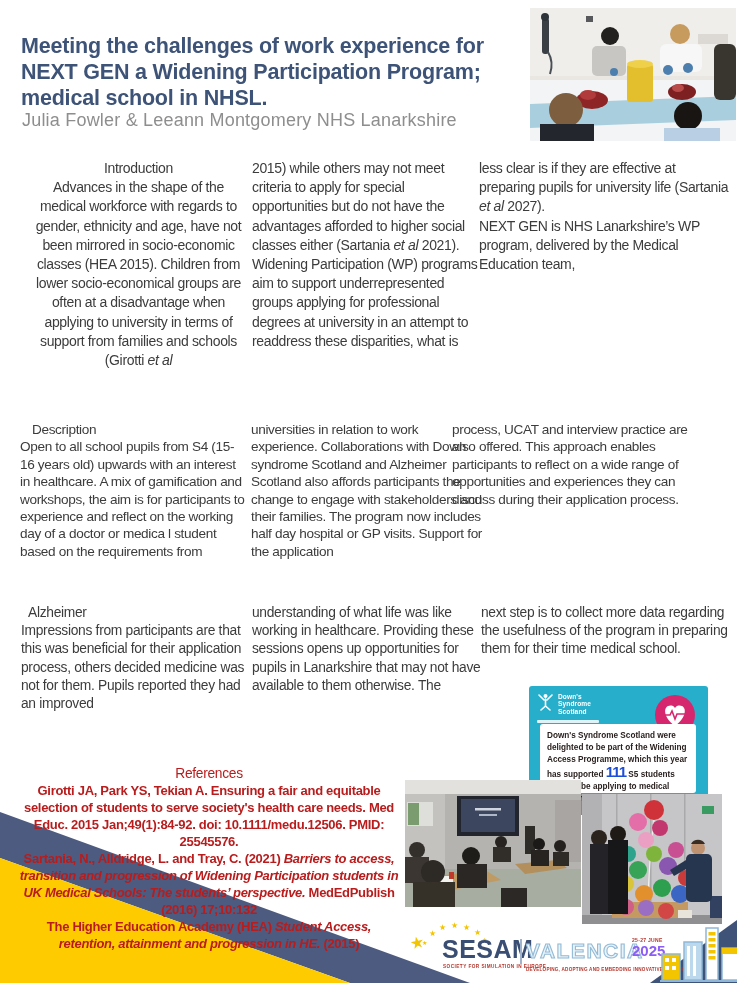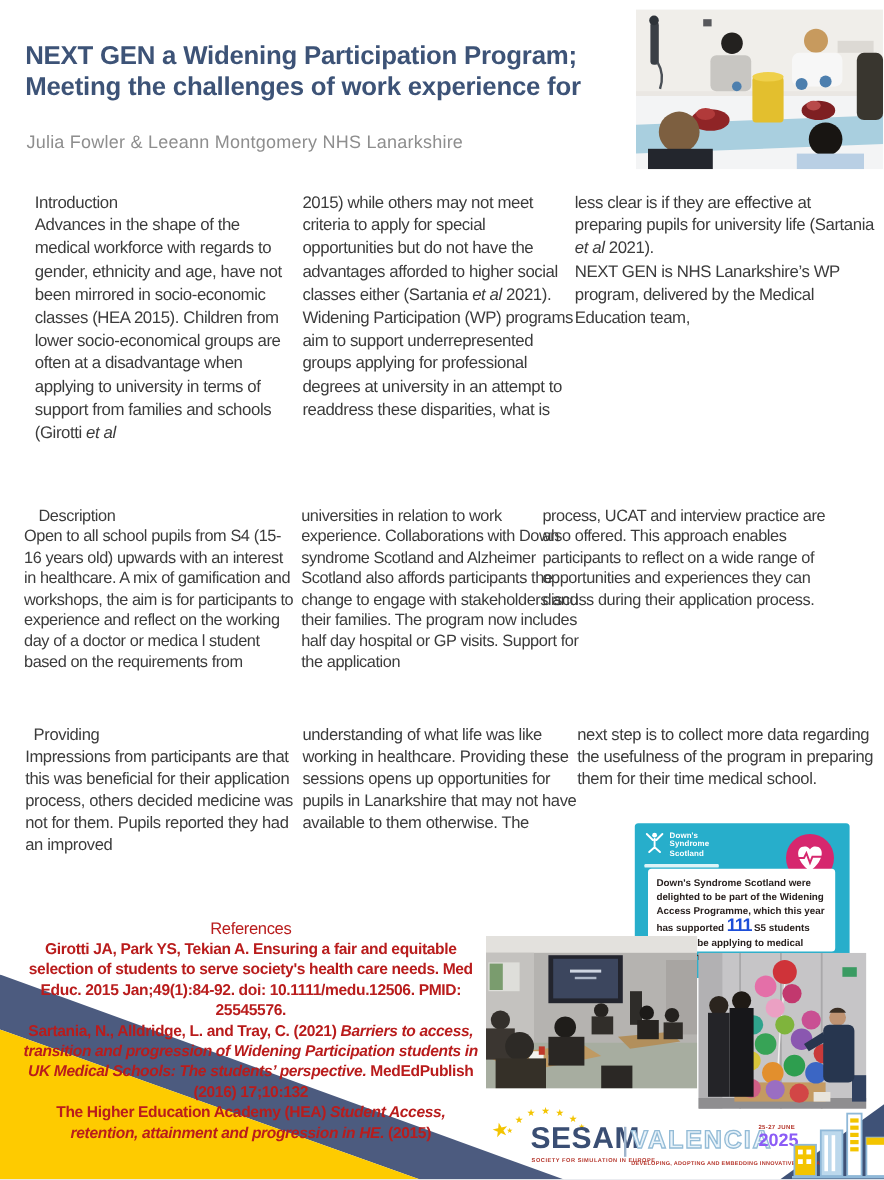--- a/index.html
+++ b/index.html
@@ -8,26 +8,26 @@
     font-family:"Liberation Sans",sans-serif;color:#3c3c3c;
   }
   
   .deco{position:absolute;inset:0;z-index:0;}
   .band-navy{background:#4C5B7F;clip-path:polygon(0 812px,470px 983px,350px 983px,0 858px);}
   .band-yellow{background:#FECB00;clip-path:polygon(0 858px,350px 983px,0 983px);}
   .corner-br{background:#3F5277;clip-path:polygon(650px 983px,737px 920px,737px 983px);z-index:1;}
   
   .title{position:absolute;left:21px;top:33px;width:520px;z-index:2;
     color:#3D5377;font-weight:bold;font-size:21.5px;line-height:26px;letter-spacing:-0.2px;}
-  .authors{position:absolute;left:22px;top:110px;z-index:2;font-size:15px;color:#8E8E8E;letter-spacing:0.2px;}
+  .authors{position:absolute;left:22px;top:110px;z-index:2;font-size:18px;color:#8E8E8E;letter-spacing:0.2px;}
   
   .col{position:absolute;z-index:2;}
   .col p{margin:0;}
   .intro .col{top:159px;font-size:14px;line-height:19.2px;letter-spacing:-0.35px;}
-  .intro .c1{left:29px;width:219px;}
+  .intro .c1{left:29px;width:219px;text-align:center;}
   .intro .c2{left:252px;width:228px;}
   .intro .c3{left:479px;width:252px;}
   .desc .col{top:421px;font-size:13.6px;line-height:17.4px;letter-spacing:-0.35px;}
   .desc .c1{left:20px;width:226px;}
   .desc .c2{left:251px;width:233px;}
   .desc .c3{left:452px;width:250px;}
   .desc .sec-h{padding-left:12px;}
   .disc .col{top:604px;font-size:13.8px;line-height:18.2px;letter-spacing:-0.3px;}
   .disc .c1{left:21px;width:229px;}
   .disc .c2{left:252px;width:233px;}
@@ -73,22 +73,23 @@
 </head>
 <body>
 
 <div class="poster">
 
   <div class="deco band-navy"></div>
   <div class="deco band-yellow"></div>
   <div class="deco corner-br"></div>
 
   <div class="title">
+    <div>Meeting the challenges of work experience for</div>
     <div>NEXT GEN a Widening Participation Program;</div>
-    <div>Meeting the challenges of work experience for</div>
+    <div>medical school  in NHSL.</div>
   </div>
   <div class="authors">Julia Fowler &amp; Leeann Montgomery NHS Lanarkshire</div>
 
   <svg class="photo photo-sim" width="206" height="133" viewBox="0 0 206 133">
     <rect width="206" height="133" fill="#EAE7E3"></rect>
     <rect y="0" width="206" height="68" fill="#F0EEEA"></rect>
     <rect x="168" y="26" width="30" height="10" fill="#DCD9D4"></rect>
     <rect x="56" y="8" width="7" height="6" fill="#57585C"></rect>
     <rect x="12" y="10" width="7" height="36" rx="3" fill="#3A3F46"></rect>
     <circle cx="15" cy="9" r="4" fill="#2E3339"></circle>
@@ -117,41 +118,41 @@
 
   <div class="intro">
     <div class="col c1">
       <div class="sec-h">Introduction</div>
       <p><span>Advances in the shape of the medical workforce with regards to gender, ethnicity and age, have not been mirrored in socio-economic classes (HEA 2015). Children from lower socio-economical groups are often at a disadvantage when applying to university in terms of support from families and schools (Girotti </span><i>et al</i></p>
     </div>
     <div class="col c2">
       <p><span>2015) while others may not meet criteria to apply for special opportunities but do not have the advantages afforded to higher social classes either (Sartania </span><i>et al</i><span> 2021). Widening Participation (WP) programs aim to support underrepresented groups applying for professional degrees at university in an attempt to readdress these disparities, what is</span></p>
     </div>
     <div class="col c3">
-      <p><span>less clear is if they are effective at preparing pupils for university life (Sartania </span><i>et al</i><span> 2021).</span></p>
+      <p><span>less clear is if they are effective at preparing pupils for university life (Sartania </span><i>et al</i><span> 2027).</span></p>
       <p>NEXT GEN is NHS Lanarkshire’s WP program, delivered by the Medical Education team,</p>
     </div>
   </div>
 
   <div class="desc">
     <div class="col c1">
       <div class="sec-h">Description</div>
       <p>Open to all school pupils from S4 (15-16 years old) upwards with an interest in healthcare.  A mix of gamification and workshops, the aim is for participants to experience and reflect on the working day of a doctor or medica l student based on the requirements from</p>
     </div>
     <div class="col c2">
       <p>universities in relation to work experience.   Collaborations with Down syndrome Scotland and Alzheimer Scotland also affords participants the change to engage with stakeholders and their families.  The  program now includes  half day hospital or GP visits.  Support for the application</p>
     </div>
     <div class="col c3">
       <p>process, UCAT and interview practice are also offered.  This approach enables participants to reflect on a wide range of opportunities and experiences they can discuss during their application process.</p>
     </div>
   </div>
 
   <div class="disc">
     <div class="col c1">
-      <div class="sec-h">Providing</div>
+      <div class="sec-h">Alzheimer</div>
       <p>Impressions from participants are that this was beneficial for their application process, others decided medicine was not for them.  Pupils reported they had an improved</p>
     </div>
     <div class="col c2">
       <p>understanding of what life was like working in healthcare.  Providing these sessions opens up opportunities for pupils in Lanarkshire that may not have available to them otherwise.  The</p>
     </div>
     <div class="col c3">
       <p>next step is to collect more data regarding the usefulness of the program in preparing them for their time medical school.</p>
     </div>
   </div>
 

